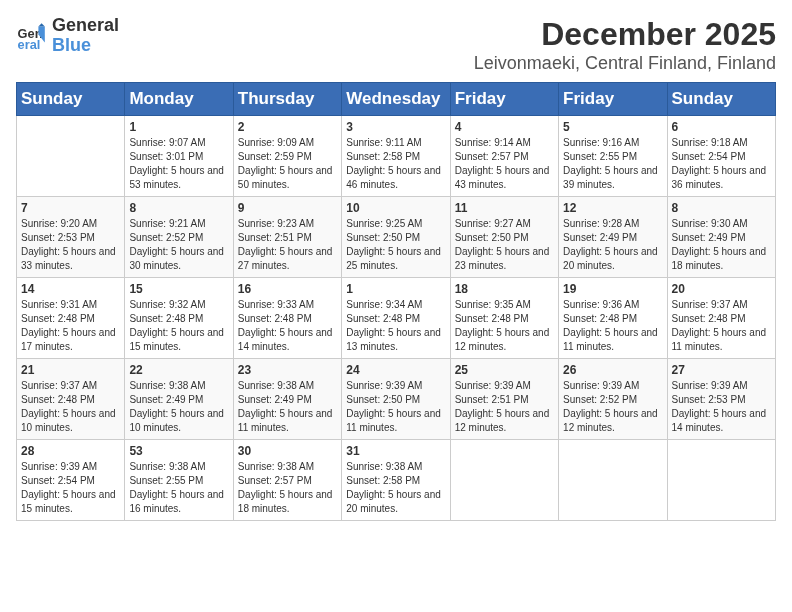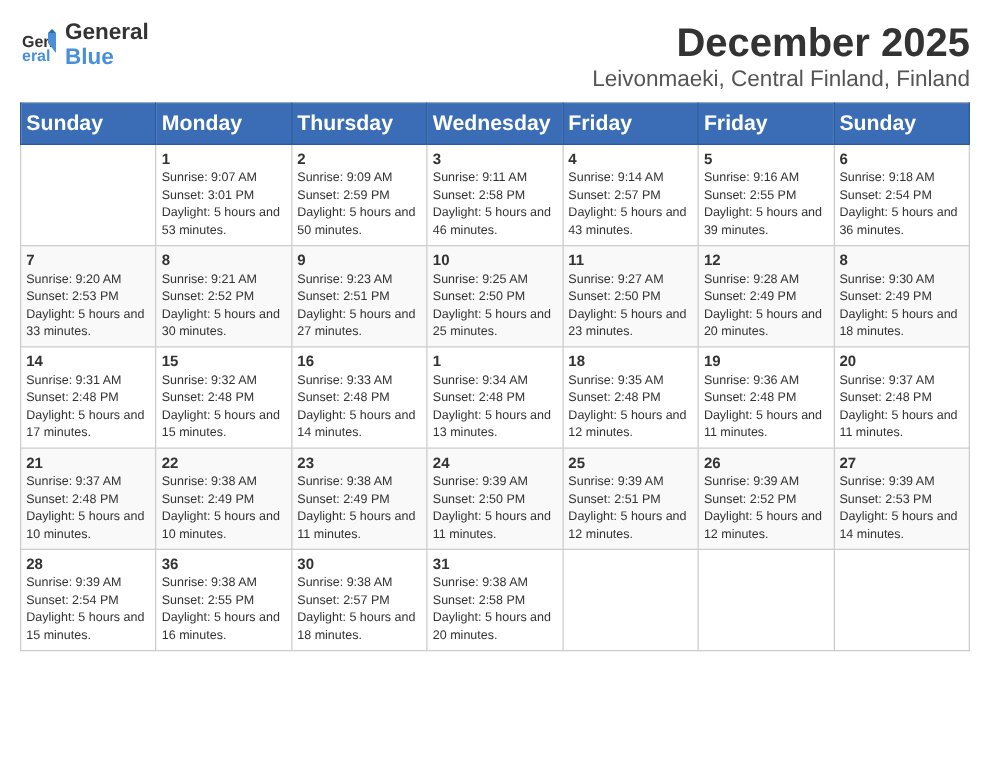--- a/index.html
+++ b/index.html
@@ -230,21 +230,21 @@
           <span class="day-number">27</span>
           <div class="day-info">Sunrise: 9:39 AM<br>Sunset: 2:53 PM<br>Daylight: 5 hours and 14 minutes.</div>
         </td>
       </tr>
       <tr>
         <td>
           <span class="day-number">28</span>
           <div class="day-info">Sunrise: 9:39 AM<br>Sunset: 2:54 PM<br>Daylight: 5 hours and 15 minutes.</div>
         </td>
         <td>
-          <span class="day-number">36</span>
+          <span class="day-number">53</span>
           <div class="day-info">Sunrise: 9:38 AM<br>Sunset: 2:55 PM<br>Daylight: 5 hours and 16 minutes.</div>
         </td>
         <td>
           <span class="day-number">30</span>
           <div class="day-info">Sunrise: 9:38 AM<br>Sunset: 2:57 PM<br>Daylight: 5 hours and 18 minutes.</div>
         </td>
         <td>
           <span class="day-number">31</span>
           <div class="day-info">Sunrise: 9:38 AM<br>Sunset: 2:58 PM<br>Daylight: 5 hours and 20 minutes.</div>
         </td>

